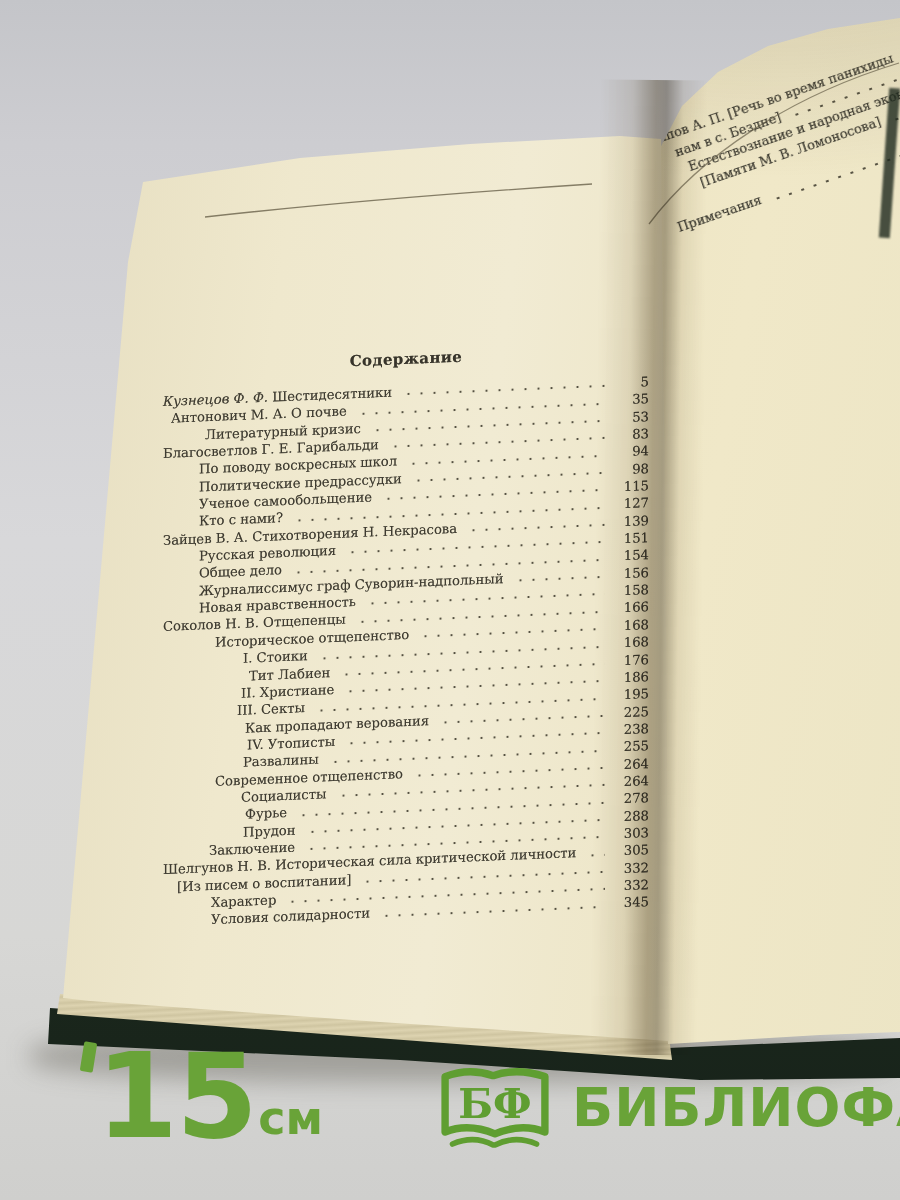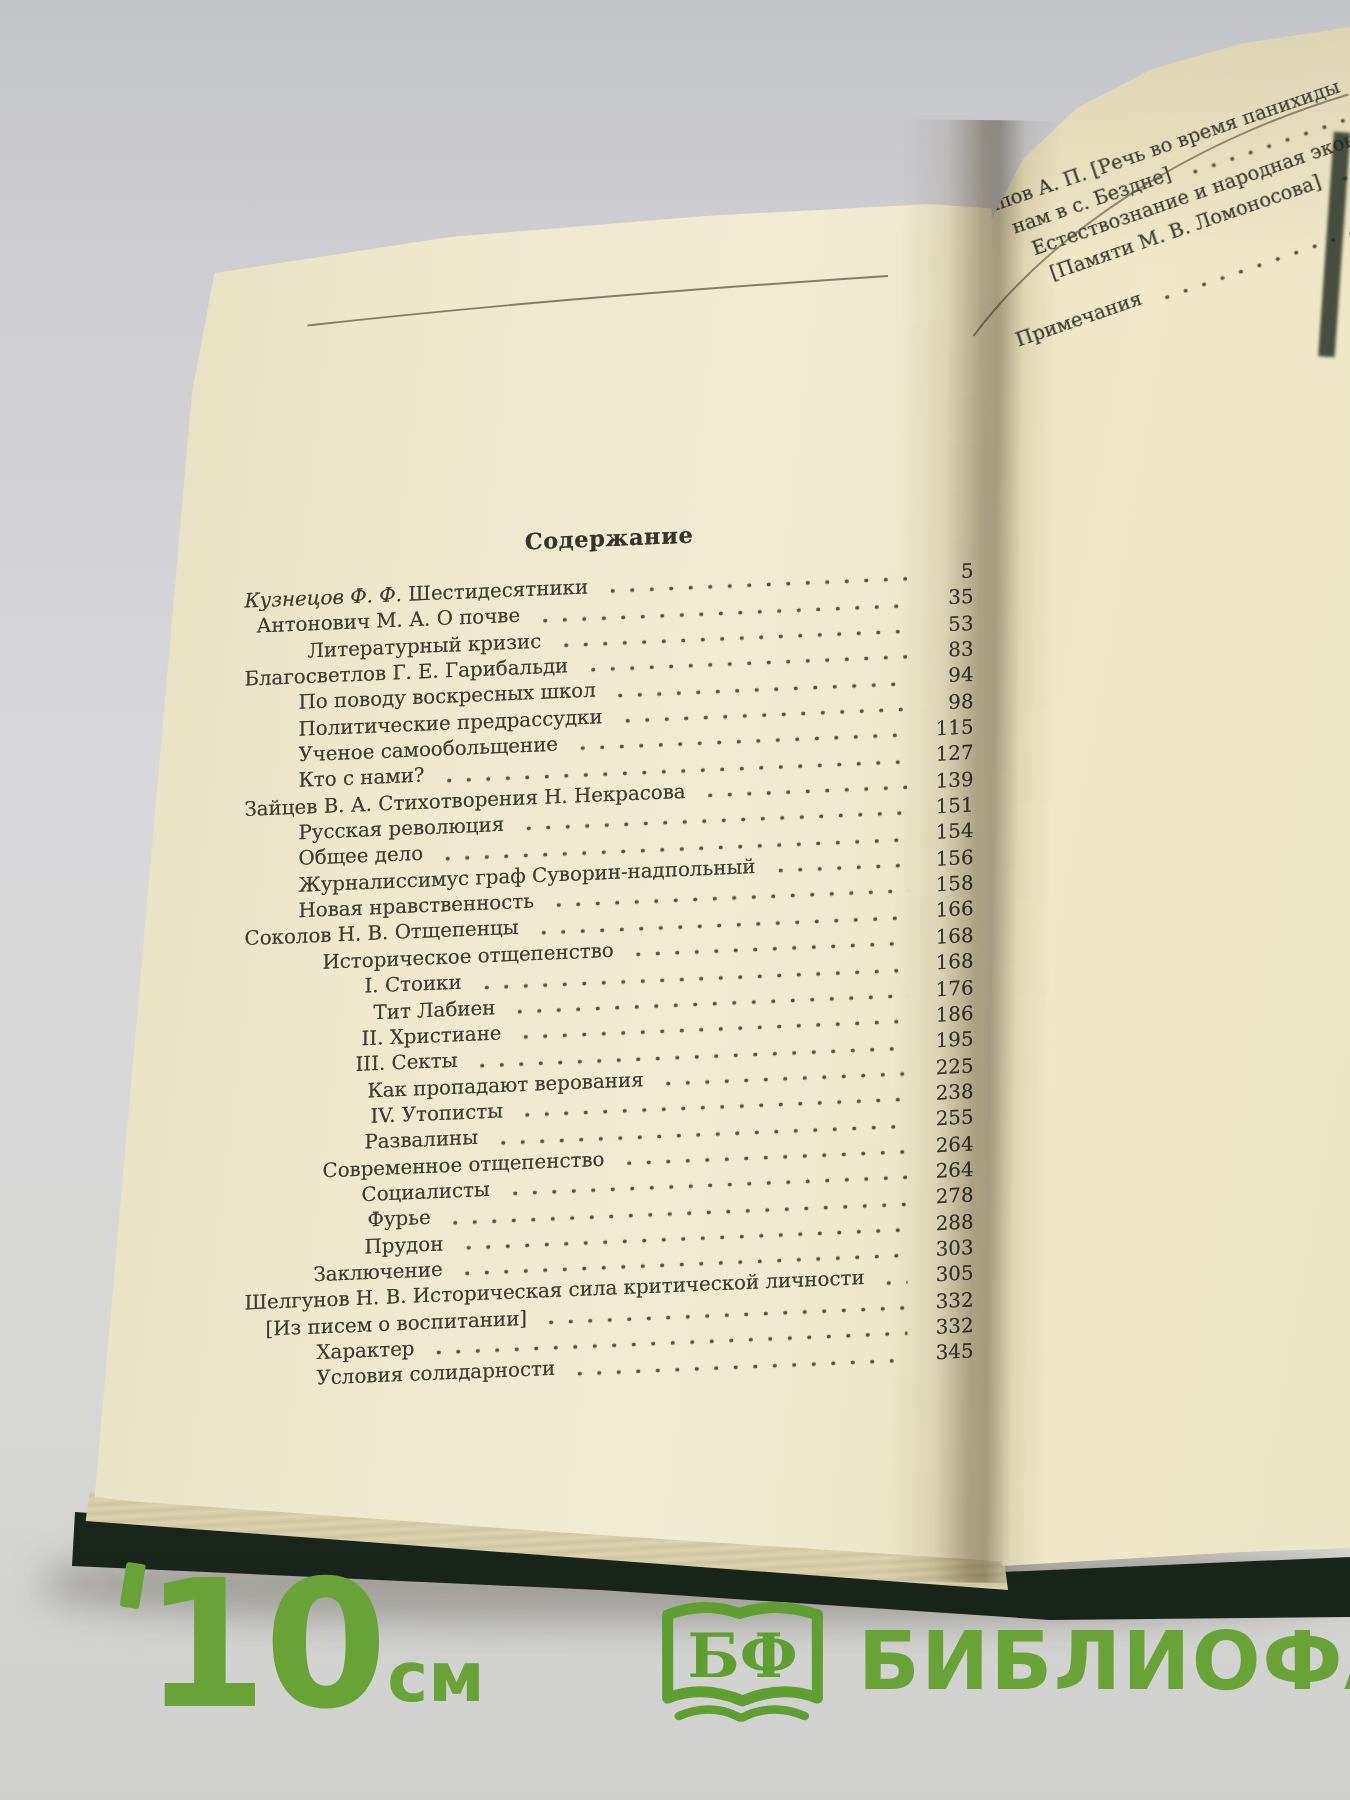--- a/index.html
+++ b/index.html
@@ -268,21 +268,21 @@
   <svg class="abs" id="rule-lines" width="900" height="1200">
     <path d="M205 217 C 330 203, 470 192, 592 184" stroke="rgba(96,88,66,.75)" stroke-width="1.3" fill="none"></path>
     <path d="M649 224 C 700 156, 790 96, 899 63" stroke="rgba(96,88,66,.65)" stroke-width="1.3" fill="none"></path>
   </svg>
 
   <div class="abs" id="cover-sliver"></div>
   <div class="abs" id="gutter"></div>
 
   <div class="abs" id="ruler-tick"></div>
   <div class="abs" id="ruler-wm">
-    <span class="green" id="ruler-value">10</span>
+    <span class="green" id="ruler-value">15</span>
     <span class="green" id="ruler-unit">см</span>
   </div>
 
   <div class="abs" id="logo-wm">
     <svg width="122" height="104" viewBox="0 0 132 112">
       <path d="M12 22 Q38 12 64 21 Q90 12 120 22 L120 82 Q95 72 66 84 Q37 72 12 82 Z" fill="none" stroke="#5f9e31" stroke-width="8" stroke-linejoin="round"></path>
       <path d="M20 95 Q43 85 64 96 M66 96 Q88 85 111 95" fill="none" stroke="#5f9e31" stroke-width="6" stroke-linecap="round"></path>
       <text x="66" y="67" font-size="44" font-weight="bold" text-anchor="middle" fill="#5f9e31" font-family="DejaVu Serif, Liberation Serif, serif">БФ</text>
     </svg>
     <span class="green" id="logo-text">БИБЛИОФАН</span>

